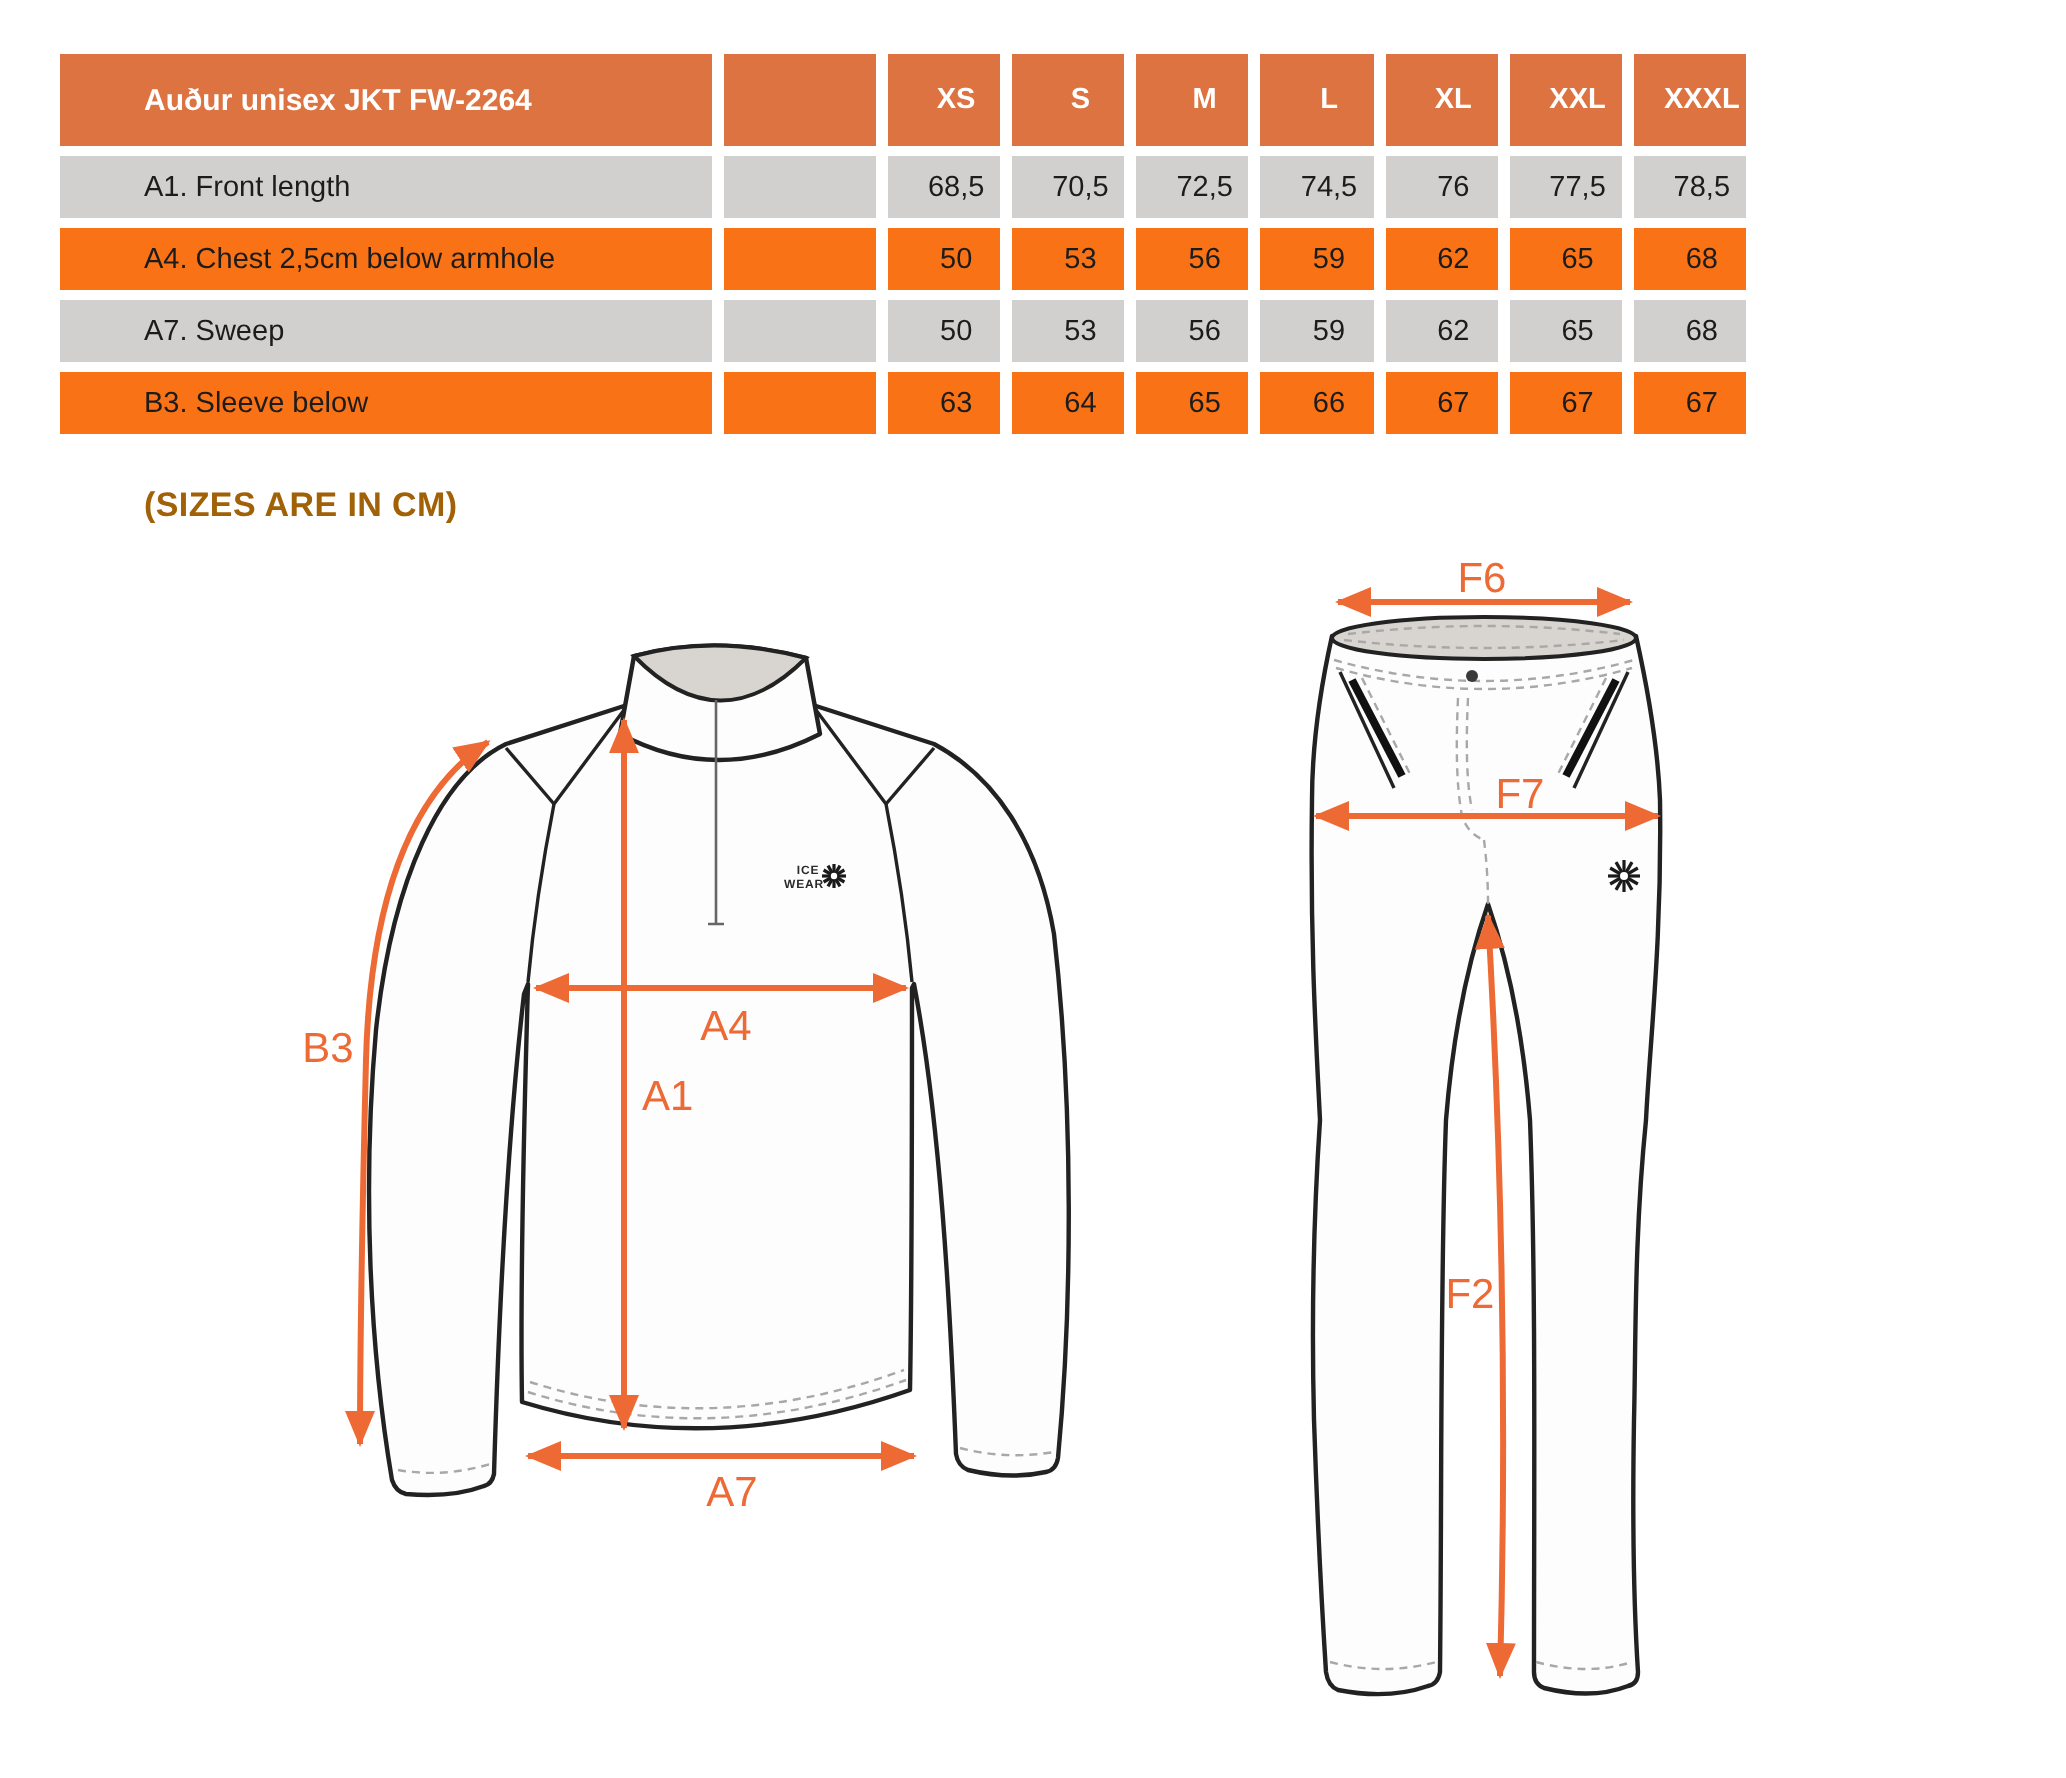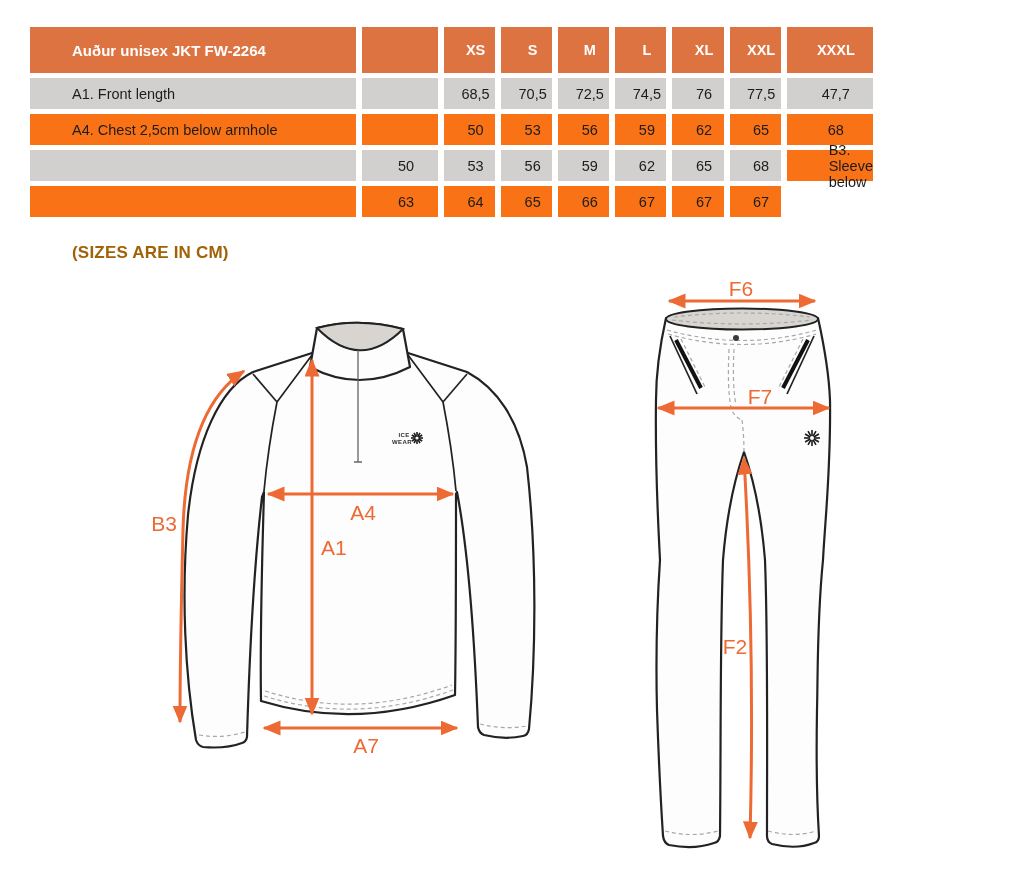--- a/index.html
+++ b/index.html
@@ -51,32 +51,33 @@
   <div class="cell hdr">XXXL</div>
 
   <div class="cell r-dark label-cell">A1. Front length</div>
   <div class="cell r-dark"></div>
   <div class="cell r-dark">68,5</div>
   <div class="cell r-dark">70,5</div>
   <div class="cell r-dark">72,5</div>
   <div class="cell r-dark">74,5</div>
   <div class="cell r-dark">76</div>
   <div class="cell r-dark">77,5</div>
-  <div class="cell r-dark">47,7</div>
+  <div class="cell r-dark">78,5</div>
 
   <div class="cell r-light label-cell">A4. Chest 2,5cm below armhole</div>
   <div class="cell r-light"></div>
   <div class="cell r-light">50</div>
   <div class="cell r-light">53</div>
   <div class="cell r-light">56</div>
   <div class="cell r-light">59</div>
   <div class="cell r-light">62</div>
   <div class="cell r-light">65</div>
   <div class="cell r-light">68</div>
 
+  <div class="cell r-dark label-cell">A7. Sweep</div>
   <div class="cell r-dark"></div>
   <div class="cell r-dark">50</div>
   <div class="cell r-dark">53</div>
   <div class="cell r-dark">56</div>
   <div class="cell r-dark">59</div>
   <div class="cell r-dark">62</div>
   <div class="cell r-dark">65</div>
   <div class="cell r-dark">68</div>
 
   <div class="cell r-light label-cell">B3. Sleeve below</div>

